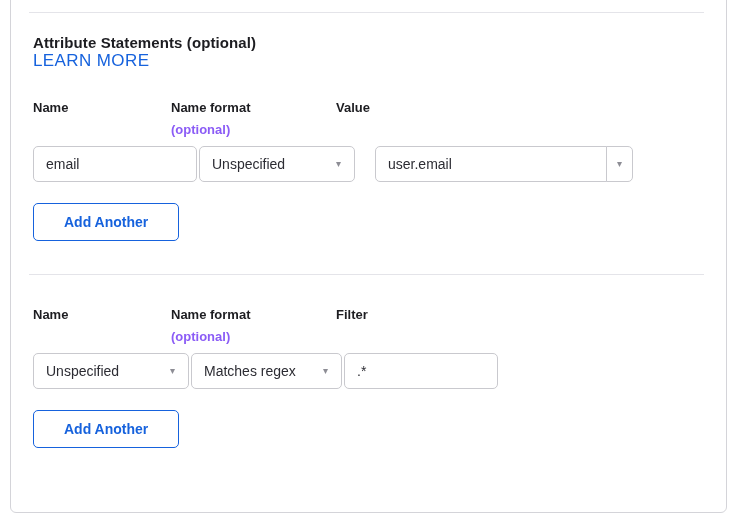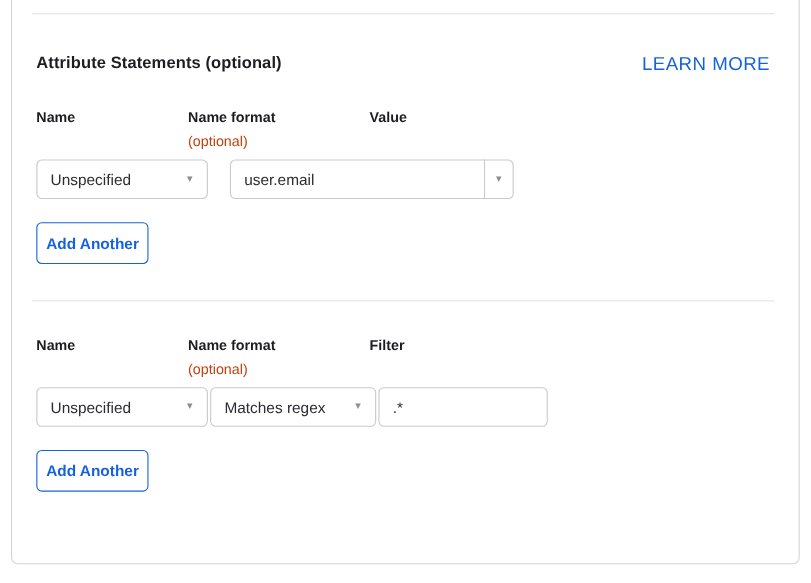--- a/index.html
+++ b/index.html
@@ -20,24 +20,25 @@
     padding: 0 26px 0 22px;
   }
   .divider {
     border: none;
     border-top: 1px solid #e4e4e9;
     margin: 0 -4px 0 -4px;
   }
   .divider-top { margin-top: 31px; }
   .divider-mid { margin-top: 33px; }
   .section-header {
-    margin-top: 36px;
+    margin-top: 21px;
     display: flex;
     justify-content: space-between;
-    align-items: center;
+    align-items: flex-start;
+    flex-direction: column;
   }
   .section-title {
     font-size: 15px;
     line-height: 18px;
     font-weight: 700;
     color: #1d1d21;
     letter-spacing: 0.1px;
   }
   .learn-more {
     font-size: 17px;
@@ -62,22 +63,22 @@
     font-size: 13px;
     line-height: 15px;
     font-weight: 700;
     color: #1d1d21;
   }
   .col-sublabel {
     display: block;
     margin-top: 7px;
     font-size: 13px;
     line-height: 15px;
-    font-weight: 400;
-    color: #c2410c;
+    font-weight: 700;
+    color: #8b5cf6;
   }
   .fields-row {
     margin-top: 9px;
     display: flex;
     align-items: stretch;
     height: 36px;
   }
   .text-input {
     height: 36px;
     border: 1px solid #c9c9ce;
@@ -120,21 +121,21 @@
     border-radius: 0 5px 5px 0;
     background: #ffffff;
     display: flex;
     align-items: center;
     justify-content: center;
     cursor: pointer;
   }
   .add-btn {
     margin-top: 21px;
     height: 38px;
-    padding: 0 8px;
+    padding: 0 30px;
     background: #ffffff;
     border: 1px solid #1662dd;
     border-radius: 5px;
     color: #1662dd;
     font-family: "Liberation Sans", sans-serif;
     font-size: 14px;
     font-weight: 700;
     cursor: pointer;
     display: inline-block;
   }
@@ -159,20 +160,21 @@
       <div class="col-2">
         <span class="col-label">Name format</span>
         <span class="col-sublabel">(optional)</span>
       </div>
       <div class="col-3">
         <span class="col-label">Value</span>
       </div>
     </div>
 
     <div class="fields-row">
+      <input class="text-input name-input" type="text" value="email" style="">
       <div class="select-box format-select">
         <span>Unspecified</span>
         <span class="arrow">▾</span>
       </div>
       <div class="value-group">
         <input class="text-input value-input" type="text" value="user.email" style="">
         <div class="value-arrow-btn">
           <span class="arrow">▾</span>
         </div>
       </div>

